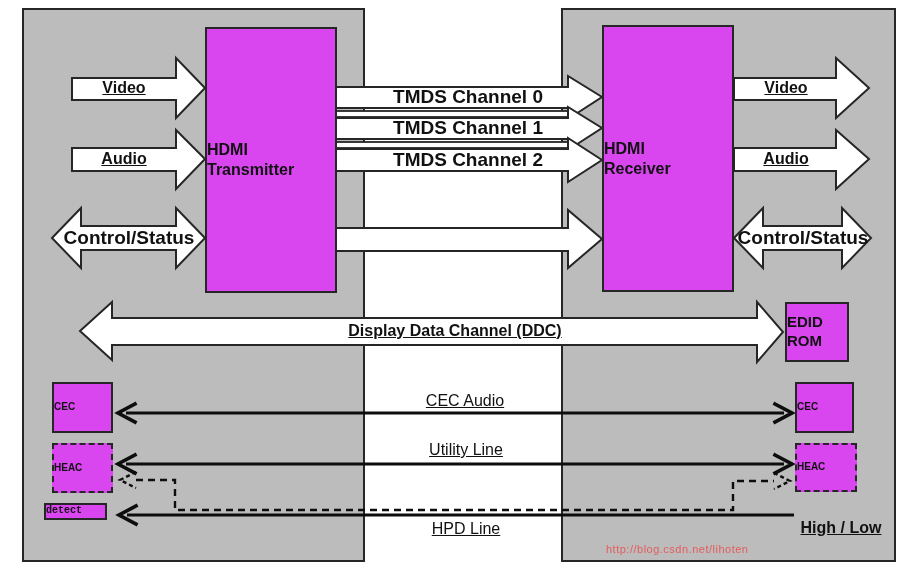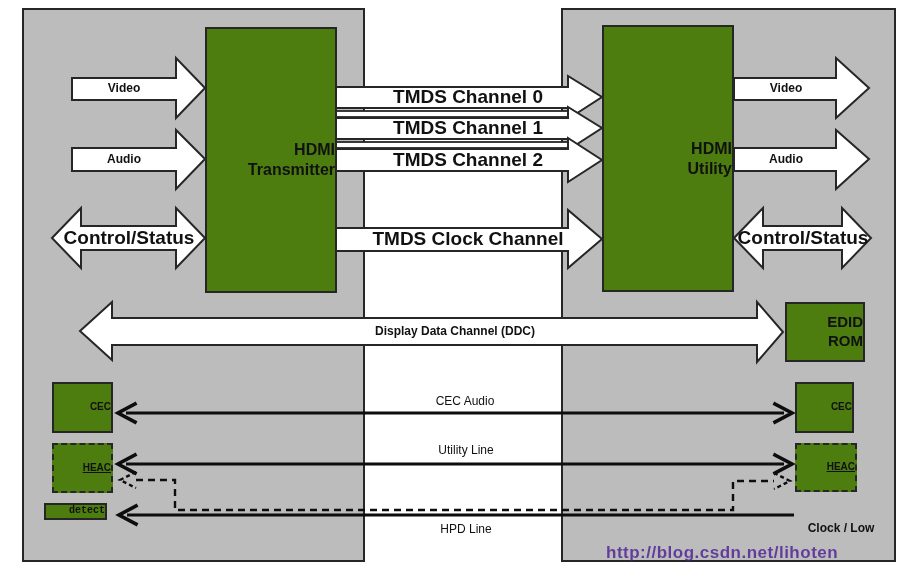--- a/index.html
+++ b/index.html
@@ -11,34 +11,34 @@
   #panel-left{left:22px;top:8px;width:343px;height:554px;}
   #panel-right{left:561px;top:8px;width:335px;height:554px;}
   svg{position:absolute;left:0;top:0;}
   .blk{fill:#ffffff;stroke:#262626;stroke-width:2;}
   .strip{fill:#ffffff;stroke:#262626;stroke-width:1.8;}
   .wire{stroke:#0d0d0d;stroke-width:3;fill:none;}
   .head{stroke:#0d0d0d;stroke-width:3.6;fill:none;stroke-linecap:square;}
   .dash{stroke:#0d0d0d;stroke-width:2.4;fill:none;stroke-dasharray:7 5;}
   .dashhead{stroke:#0d0d0d;stroke-width:2.4;fill:none;stroke-dasharray:4 3;}
   .box{
-    position:absolute;background:#4d7c0f;border:2px solid #262626;box-sizing:border-box;
-    display:flex;align-items:flex-end;justify-content:center;flex-direction:column;
+    position:absolute;background:#d946ef;border:2px solid #262626;box-sizing:border-box;
+    display:flex;align-items:flex-start;justify-content:center;flex-direction:column;
     font-weight:bold;text-align:center;line-height:1.25;
   }
-  .box.dashed{border-style:dashed;text-decoration:underline;}
+  .box.dashed{border-style:dashed;}
   #tx-box,#rx-box{font-size:16px;}
   .smallbox{font-size:10px;}
   .lbl{position:absolute;transform:translate(-50%,-50%);white-space:nowrap;}
   .lbl.b{font-weight:bold;}
   .f15{font-size:19px;}
-  .f16{font-size:12px;}
+  .f16{font-size:16px;text-decoration:underline;}
   #watermark{
-    position:absolute;left:606px;top:543px;font-size:17px;letter-spacing:.5px;
-    color:#4c1d95;opacity:.8;white-space:nowrap;font-weight:bold;
+    position:absolute;left:606px;top:543px;font-size:11px;letter-spacing:.5px;
+    color:#ef4444;opacity:.8;white-space:nowrap;font-weight:normal;
   }
 </style>
 </head>
 <body>
 
 <div id="stage">
 
   <div id="panel-left" class="panel"></div>
   <div id="panel-right" class="panel"></div>
 
@@ -111,23 +111,23 @@
       <polyline class="dashhead" points="774,473 790,481 774,489"></polyline>
     </g>
   </svg>
 
   <div id="tx-box" class="box" style="left:205px;top:27px;width:132px;height:266px;">
     <span>HDMI</span>
     <span>Transmitter</span>
   </div>
   <div id="rx-box" class="box" style="left:602px;top:25px;width:132px;height:267px;">
     <span>HDMI</span>
-    <span>Utility</span>
+    <span>Receiver</span>
   </div>
-  <div class="box smallbox" style="left:785px;top:302px;width:80px;height:60px;font-size:15px;">
+  <div class="box smallbox" style="left:785px;top:302px;width:64px;height:60px;font-size:15px;">
     <span>EDID</span>
     <span>ROM</span>
   </div>
 
   <div class="box smallbox" style="left:52px;top:382px;width:61px;height:51px;">
     <span>CEC</span>
   </div>
   <div class="box smallbox dashed" style="left:52px;top:443px;width:61px;height:50px;">
     <span>HEAC</span>
   </div>
@@ -141,27 +141,26 @@
     <span>HEAC</span>
   </div>
 
   <div class="lbl b f16" style="left:124px;top:88px;">Video</div>
   <div class="lbl b f16" style="left:124px;top:159px;">Audio</div>
   <div class="lbl b f15" style="left:129px;top:238px;">Control/Status</div>
 
   <div class="lbl b f15" style="left:468px;top:97px;">TMDS Channel 0</div>
   <div class="lbl b f15" style="left:468px;top:128px;">TMDS Channel 1</div>
   <div class="lbl b f15" style="left:468px;top:160px;text-align:center;">TMDS Channel 2</div>
-  <div class="lbl b f15" style="left:468px;top:239px;">TMDS Clock Channel</div>
 
   <div class="lbl b f16" style="left:786px;top:88px;">Video</div>
   <div class="lbl b f16" style="left:786px;top:159px;">Audio</div>
   <div class="lbl b f15" style="left:803px;top:238px;">Control/Status</div>
 
   <div class="lbl b f16" style="left:455px;top:331px;">Display Data Channel (DDC)</div>
 
   <div class="lbl f16" style="left:465px;top:401px;">CEC Audio</div>
   <div class="lbl f16" style="left:466px;top:450px;">Utility Line</div>
   <div class="lbl f16" style="left:466px;top:529px;">HPD Line</div>
-  <div class="lbl b f16" style="left:841px;top:528px;">Clock / Low</div>
+  <div class="lbl b f16" style="left:841px;top:528px;">High / Low</div>
 
   <div id="watermark">http://blog.csdn.net/lihoten</div>
 </div>
 
 </body></html>

